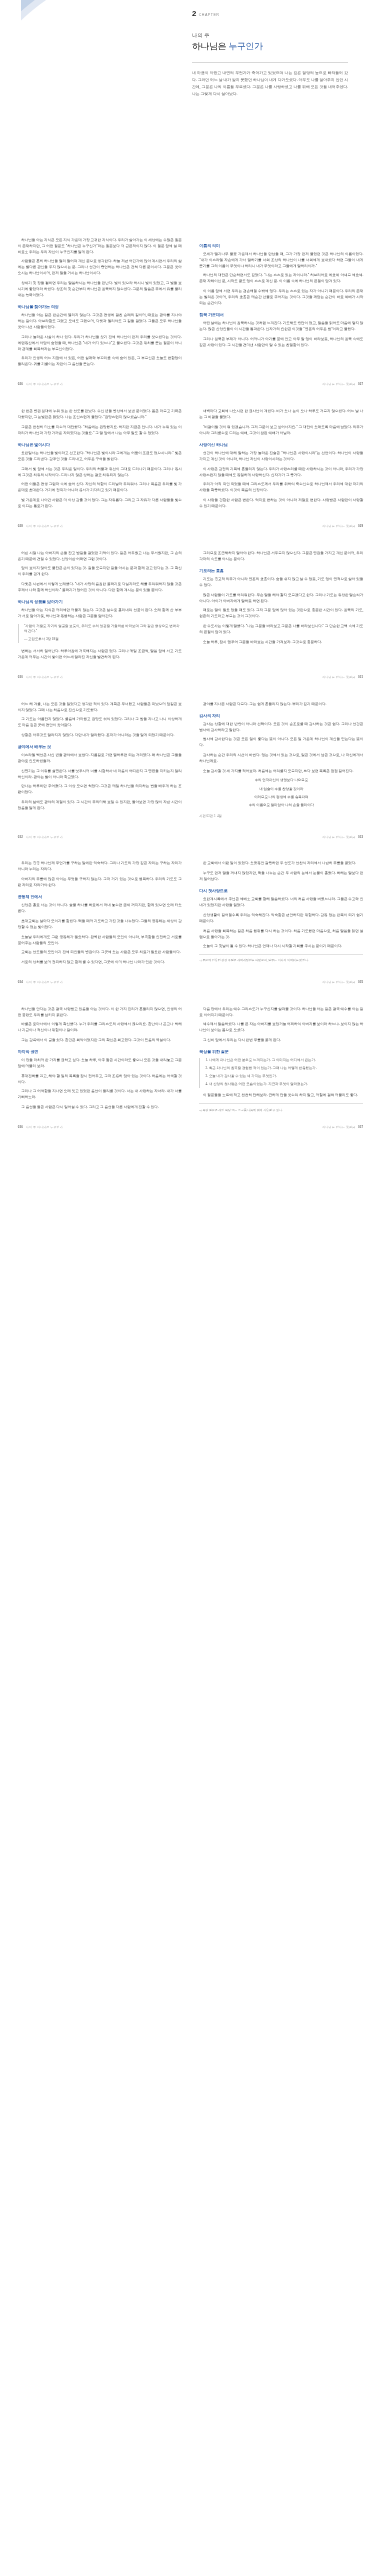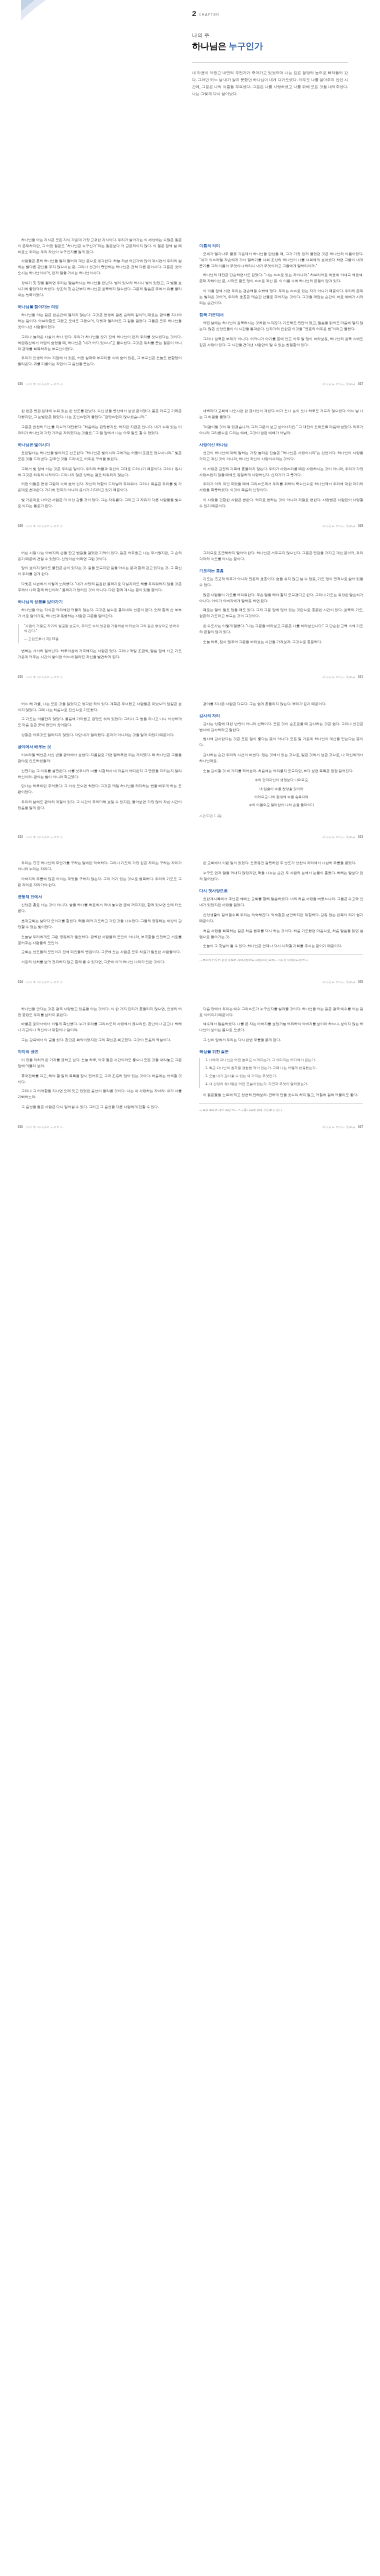--- a/index.html
+++ b/index.html
@@ -57,21 +57,21 @@
   }
   .chapter-kicker {
     margin-top: 13.5px;
     font-size: 5.2px;
     color: #4a4a4a;
     letter-spacing: 0.2px;
   }
   .chapter-title {
     margin-top: 2.6px;
     font-size: 8.8px;
-    font-weight: bold;
+    font-weight: normal;
     color: #111;
     letter-spacing: -0.2px;
   }
   .chapter-title .accent { color: #2f5fa8; }
   .chapter-rule {
     margin-top: 8.3px;
     width: 156px;
     height: 0.5px;
     background: #d8d8d8;
   }

